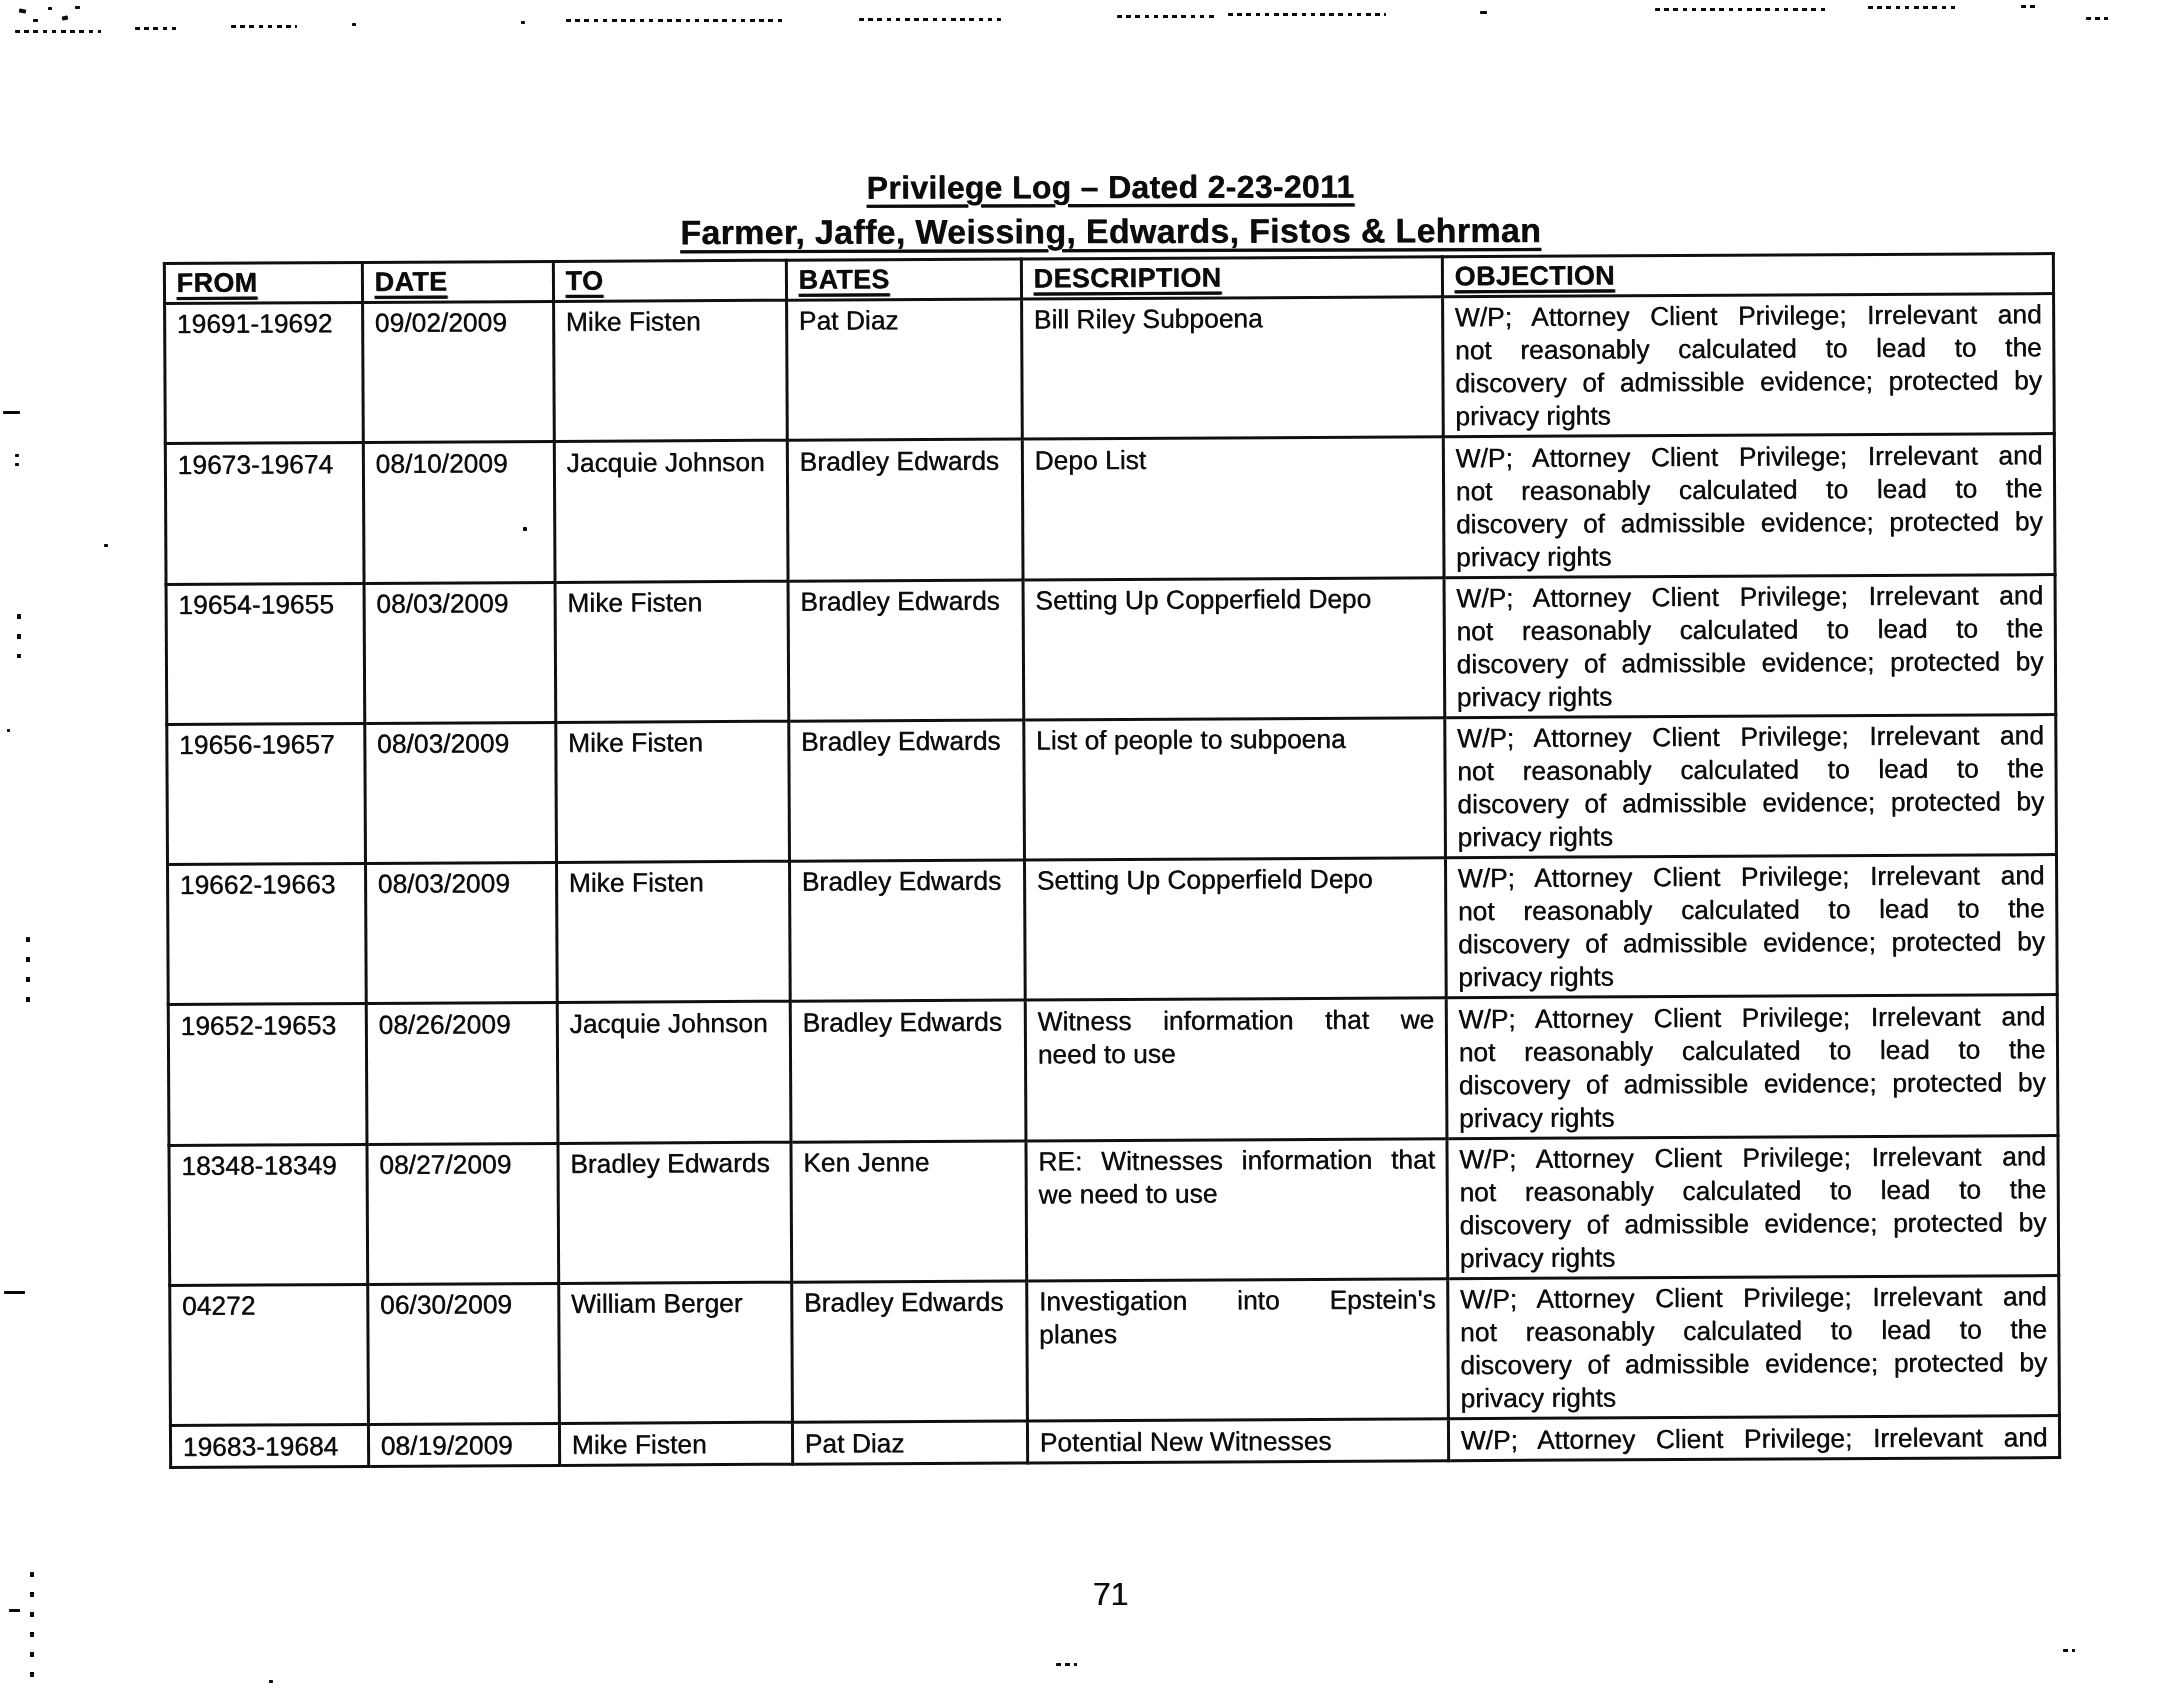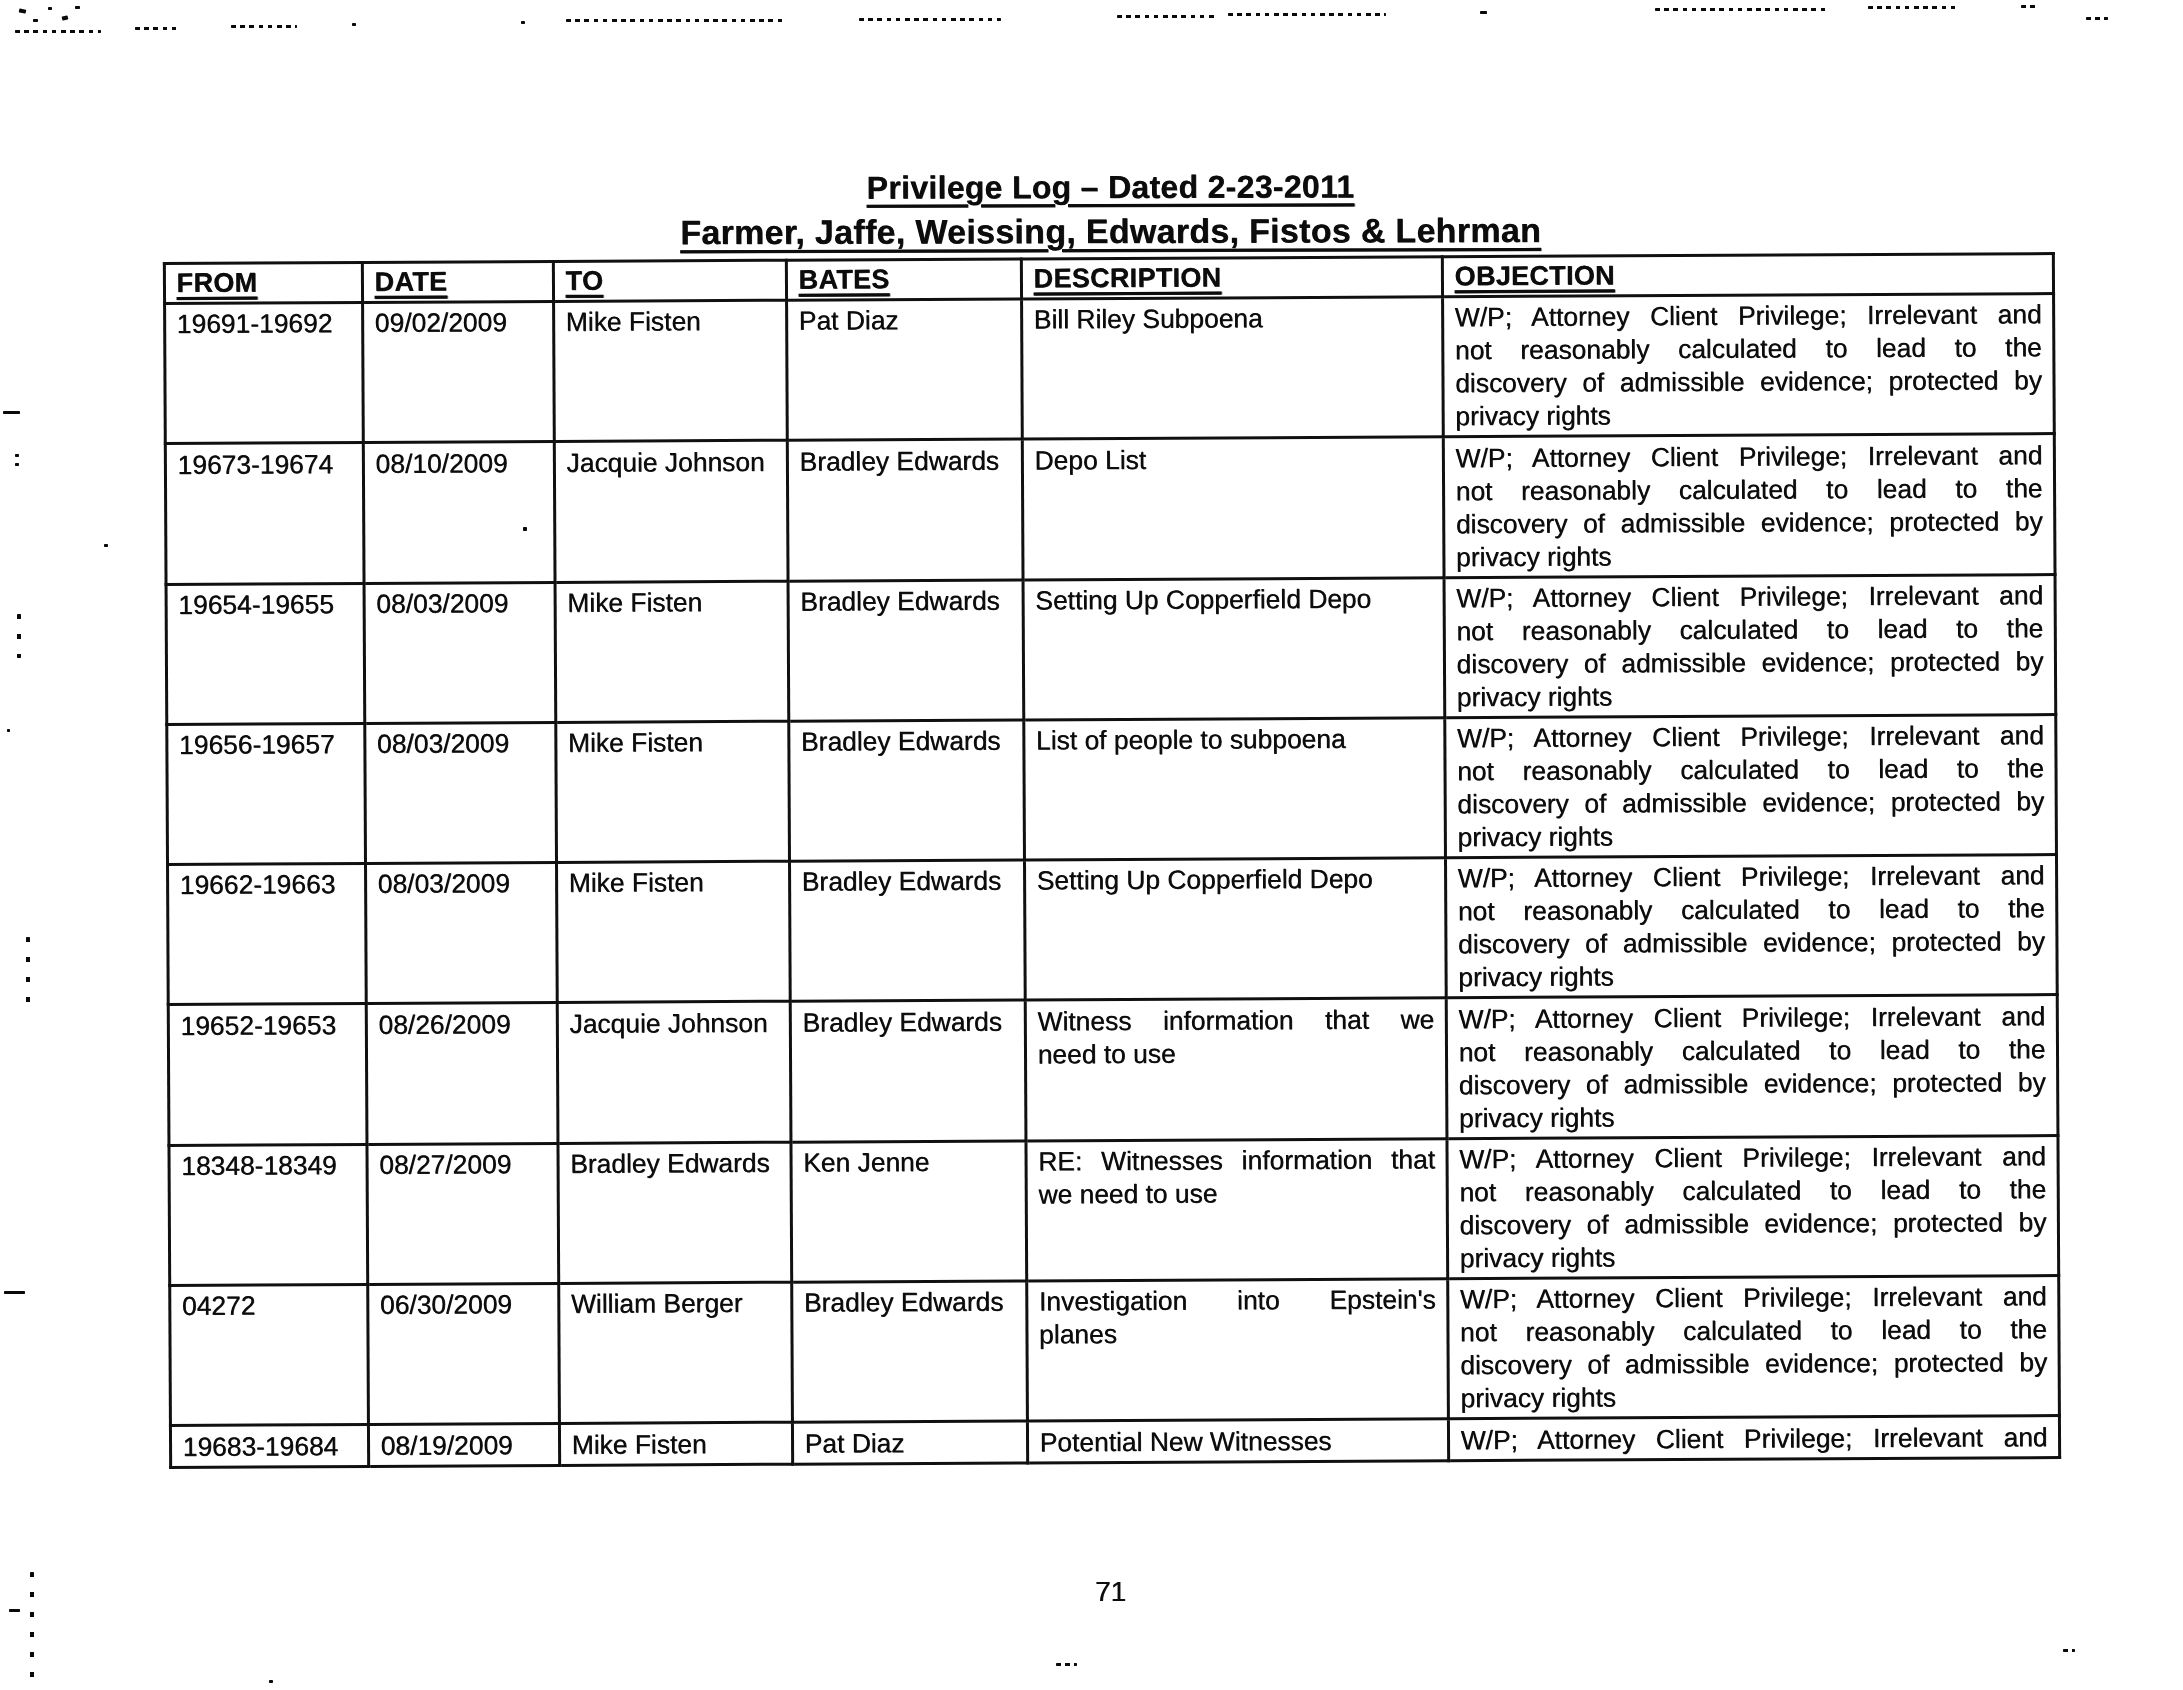--- a/index.html
+++ b/index.html
@@ -76,21 +76,21 @@
   .ln { white-space: nowrap; }
   .lnw { }
   .just { text-align: justify; text-align-last: justify; }
   .nw { white-space: nowrap; }
 
   
   .pageno {
     position: absolute;
     left: 166px; top: 1576px; width: 1889px;
     text-align: center;
-    font-size: 28px;
+    font-size: 32px;
   }
 
   
   .art { position: absolute; background: #0a0a0a; border-radius: 0.7px; }
   .dots { background: repeating-linear-gradient(90deg, #0a0a0a 0 4.6px, transparent 4.6px 9.2px); }
   .vdots { background: repeating-linear-gradient(180deg, #0a0a0a 0 5.3px, transparent 5.3px 20px); }
 </style>
 </head>
 <body>
 

